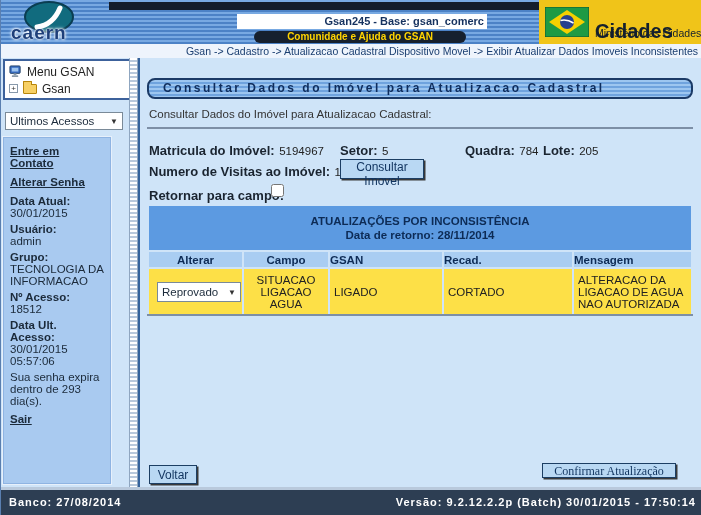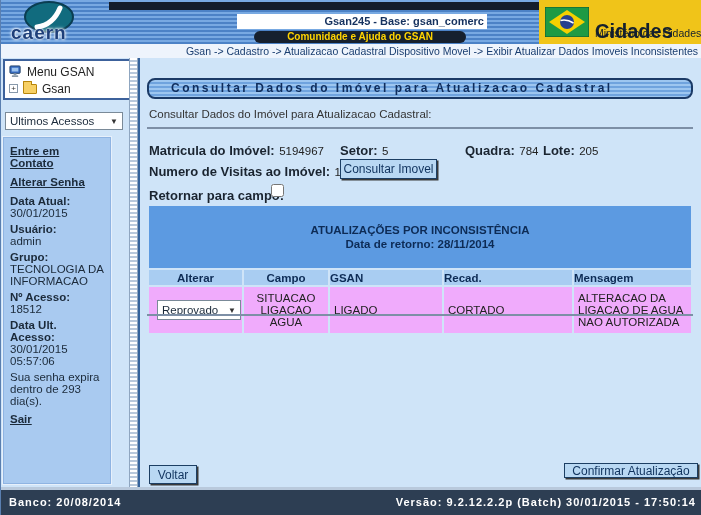--- a/index.html
+++ b/index.html
@@ -53,43 +53,43 @@
   
   #splitter { position:absolute; left:128px; top:0; width:9px; height:429px;
     background:repeating-linear-gradient(180deg,#ffffff 0 2px,#b9c9dc 2px 4px);
     border-left:1px solid #8fa6c0; border-right:1px solid #8fa6c0; }
 
   
   #main { position:absolute; left:137px; top:0; width:564px; height:429px; border-left:2px solid #35639c; background:#cfe4f8; }
   .main-title { position:absolute; left:7px; top:20px; width:546px; height:21px;
     background:repeating-linear-gradient(180deg,#9dc6f0 0 2px,#6fa3de 2px 4px);
     border:2px solid #1b3a66; border-radius:8px; font-size:12px; font-weight:bold; color:#0f2d5c;
-    letter-spacing:2.5px; line-height:17px; padding-left:22px; }
+    letter-spacing:2.5px; line-height:17px; padding-left:14px; }
   .subtitle { position:absolute; left:9px; top:50px; font-size:11.5px; color:#333; }
   .hr1 { position:absolute; left:7px; top:69px; width:546px; height:2px; background:#7d8fa6; }
   .hr2 { position:absolute; left:7px; top:256px; width:546px; height:2px; background:#7d8fa6; }
   .lbl { font-weight:bold; color:#1a2430; font-size:13px; }
   .val { color:#222; font-size:11.5px; }
   .pos { position:absolute; }
   .btn { background:#b9d8f3; border:1px solid #1c3e63; box-shadow:1.5px 1.5px 0 #3a3a3a;
     color:#10335e; font-size:12px; font-family:"Liberation Sans",sans-serif; text-align:center; cursor:pointer; }
   .cb { position:absolute; left:122px; top:-2px; width:13px; height:13px; }
 
   
   .insc-table { position:absolute; left:7px; top:146px; width:546px; border-collapse:separate; border-spacing:2px;
     table-layout:fixed; font-size:11.5px; }
-  .insc-table .band { background:#5c9ae1; color:#0d2b55; font-weight:bold; text-align:center; padding:17px 0; line-height:14px; }
+  .insc-table .band { background:#5c9ae1; color:#0d2b55; font-weight:bold; text-align:center; padding:8px 0; line-height:14px; }
   .insc-table th.col { background:#a9cdf2; color:#0d2b55; font-weight:bold; padding:1px 0; height:15px; }
-  .insc-table td { background:#f0abfc; color:#222; padding:2px 4px; height:46px; vertical-align:middle; }
+  .insc-table td { background:#fde047; color:#222; padding:2px 4px; height:46px; vertical-align:middle; }
   .c-center { text-align:center; }
   .c-left { text-align:left; }
   .row-select { width:84px; height:20px; margin:0 auto 0 4px; }
 
   .voltar-btn { position:absolute; left:9px; top:407px; width:48px; height:19px; }
-  .confirm-btn { position:absolute; right:4px; top:405px; width:134px; height:15px; }
+  .confirm-btn { position:absolute; right:26px; top:405px; width:134px; height:15px;font-family:Liberation Serif, serif; }
 
   
   #footer { position:absolute; left:0; top:490px; width:701px; height:25px; background:#2d3e53; }
   .footer-left { position:absolute; left:8px; top:6px; font-size:11px; font-weight:bold; color:#ffffff; letter-spacing:1px; }
   .footer-right { position:absolute; right:6px; top:6px; font-size:11px; font-weight:bold; color:#ffffff; letter-spacing:1px; }
 </style>
 </head>
 <body>
 
 <div id="header">
@@ -185,21 +185,21 @@
       <span class="lbl">Quadra:</span>
       <span class="val">784</span>
       <span class="lbl">Lote:</span>
       <span class="val">205</span>
     </span>
 
     <span class="pos" style="left:9px; top:104px;">
       <span class="lbl">Numero de Visitas ao Imóvel:</span>
       <span class="val">1</span>
     </span>
-    <button class="btn pos" style="left:200px; top:101px; width:97px; height:20px;">Consultar Imovel</button>
+    <button class="btn pos" style="left:200px; top:101px; width:84px; height:20px;">Consultar Imovel</button>
 
     <span class="pos" style="left:9px; top:128px;">
       <span class="lbl">Retornar para campo:</span>
       <input type="checkbox" class="cb" style="">
     </span>
 
     <table class="insc-table">
       <colgroup>
           <col style="width:93px">
           <col style="width:84px">
@@ -239,15 +239,15 @@
     </table>
 
     <div class="hr2"></div>
 
     <button class="btn voltar-btn">Voltar</button>
     <button class="btn confirm-btn">Confirmar Atualização</button>
   </div>
 </div>
 
 <div id="footer">
-  <span class="footer-left">Banco: 20/08/2014</span>
+  <span class="footer-left">Banco: 27/08/2014</span>
   <span class="footer-right">Versão: 9.2.12.2.2p (Batch) 30/01/2015 - 17:50:14</span>
 </div>
 
 </body></html>

